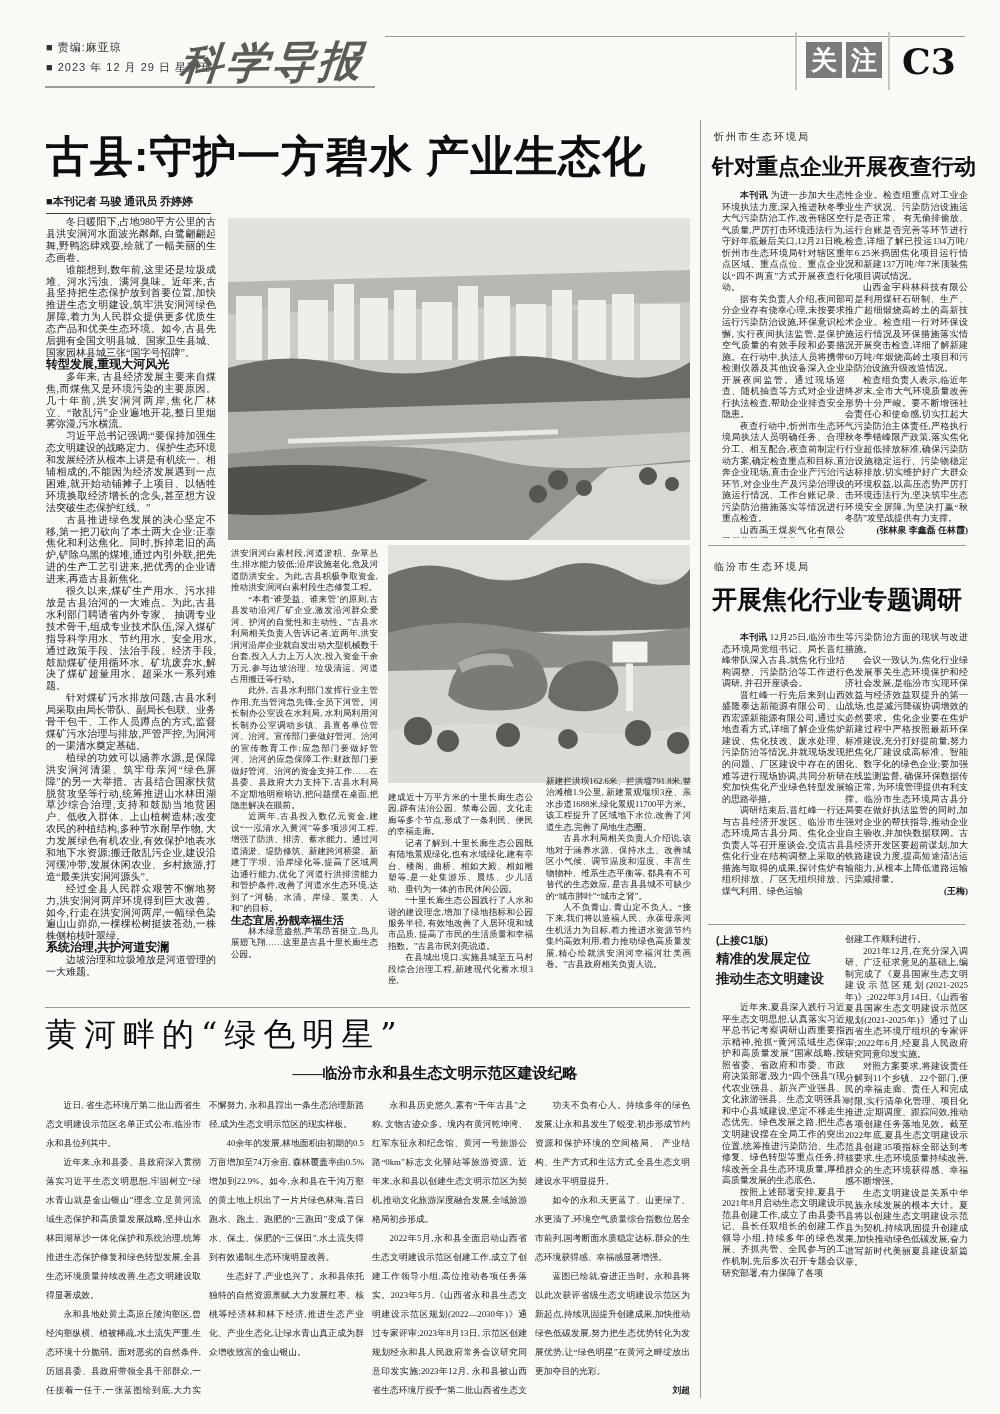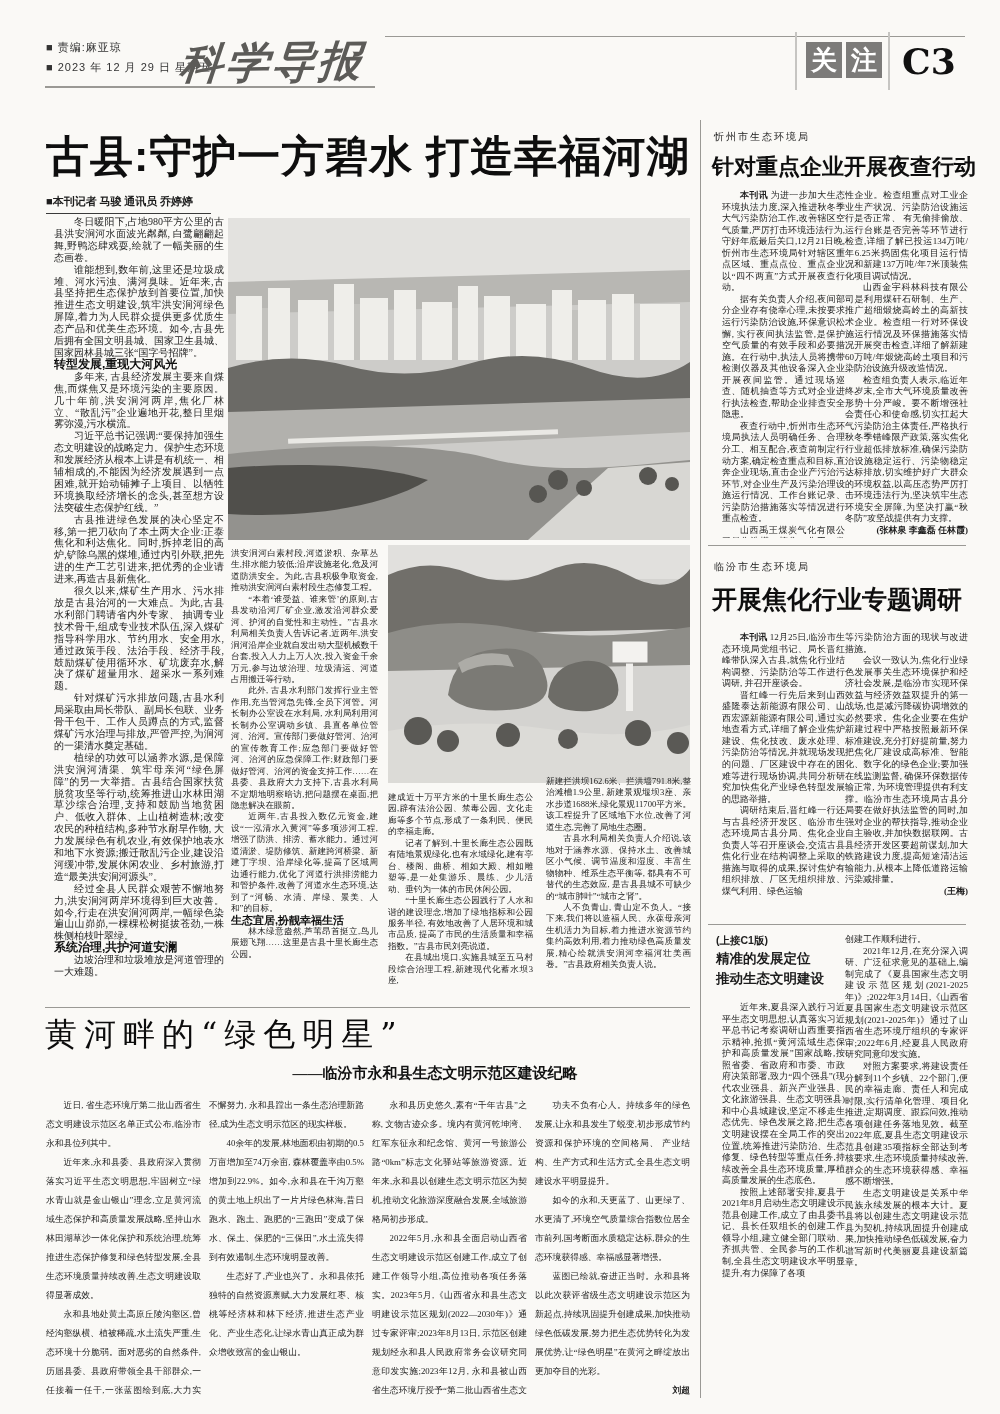--- a/index.html
+++ b/index.html
@@ -56,21 +56,21 @@
 
   <div class="vbar" style="left:795px;top:32px;height:58px"></div>
   <div class="abs" style="left:806px;top:42px">
     <span class="sec-box">关</span><span class="sec-box">注</span>
   </div>
   <div class="vbar" style="left:888px;top:32px;height:58px"></div>
   <div class="abs pageno" style="left:902px;top:40px">C3</div>
 
   <div class="rule" style="left:700px;top:120px;width:1px;height:1278px"></div>
 
-  <div class="abs mh headline-main" style="left:46px;top:128px;width:645px">古县:守护一方碧水  打造幸福河湖</div>
+  <div class="abs mh headline-main" style="left:46px;top:128px;width:645px">古县:守护一方碧水  产业生态化</div>
   <div class="abs byline" style="left:46px;top:194px;width:165px">■本刊记者  马骏  通讯员  乔婷婷</div>
 
   <div class="photo" style="left:228px;top:218px;width:462px;height:322px">
     <svg width="462" height="322" viewBox="0 0 462 322">
       <rect width="462" height="322" fill="#cdccc9"></rect>
       <rect width="462" height="64" fill="#e3e2df"></rect>
       <path d="M0,64 L462,52 L462,84 L0,96 Z" fill="#b8b7b3"></path>
       <g fill="#efeeea">
         <rect x="8" y="78" width="26" height="64"></rect>
           <rect x="40" y="70" width="22" height="72"></rect>
@@ -125,21 +125,21 @@
         <circle cx="30" cy="186" r="14"></circle>
           <circle cx="60" cy="196" r="11"></circle>
           <circle cx="120" cy="190" r="12"></circle>
         <circle cx="180" cy="194" r="10"></circle>
           <circle cx="250" cy="188" r="13"></circle>
           <circle cx="290" cy="198" r="11"></circle>
       </g>
     </svg>
   </div>
 
-  <div class="col c-main1" style="left:54px;top:216px;width:170px;height:788px">
+  <div class="col c-main1" style="left:46px;top:216px;width:170px;height:788px">
       <p class="blk p">冬日暖阳下,占地980平方公里的古县洪安涧河水面波光粼粼, 白鹭翩翩起舞,野鸭恣肆戏耍,绘就了一幅美丽的生态画卷。</p>
       <p class="blk p">谁能想到,数年前,这里还是垃圾成堆、河水污浊、满河臭味。近年来,古县坚持把生态保护放到首要位置,加快推进生态文明建设,筑牢洪安涧河绿色屏障,着力为人民群众提供更多优质生态产品和优美生态环境。如今,古县先后拥有全国文明县城、国家卫生县城、国家园林县城三张“国字号招牌”。</p>
       <h4 class="blk h">转型发展,重现大河风光</h4>
       <p class="blk p">多年来, 古县经济发展主要来自煤焦,而煤焦又是环境污染的主要原因。几十年前,洪安涧河两岸,焦化厂林立、“散乱污”企业遍地开花,整日里烟雾弥漫,污水横流。</p>
       <p class="blk p">习近平总书记强调:“要保持加强生态文明建设的战略定力。保护生态环境和发展经济从根本上讲是有机统一、相辅相成的,不能因为经济发展遇到一点困难,就开始动铺摊子上项目、以牺牲环境换取经济增长的念头,甚至想方设法突破生态保护红线。”</p>
       <p class="blk p">古县推进绿色发展的决心坚定不移,第一把刀砍向了本土两大企业:正泰焦化和利达焦化。同时,拆掉老旧的高炉,铲除乌黑的煤堆,通过内引外联,把先进的生产工艺引进来,把优秀的企业请进来,再造古县新焦化。</p>
       <p class="blk p">很久以来,煤矿生产用水、污水排放是古县治河的一大难点。为此,古县水利部门聘请省内外专家、 抽调专业技术骨干,组成专业技术队伍,深入煤矿指导科学用水、节约用水、安全用水,通过政策手段、法治手段、经济手段,鼓励煤矿使用循环水、矿坑废弃水,解决了煤矿超量用水、超采水一系列难题。</p>
       <p class="blk p">针对煤矿污水排放问题,古县水利局采取由局长带队、副局长包联、业务骨干包干、工作人员蹲点的方式,监督煤矿污水治理与排放,严管严控,为涧河的一渠清水奠定基础。</p>
       <p class="blk p">植绿的功效可以涵养水源,是保障洪安涧河清渠、筑牢母亲河“绿色屏障”的另一大举措。古县结合国家扶贫脱贫攻坚等行动,统筹推进山水林田湖草沙综合治理,支持和鼓励当地贫困户、低收入群体、上山植树造林;改变农民的种植结构,多种节水耐旱作物, 大力发展绿色有机农业,有效保护地表水和地下水资源;搬迁散乱污企业,建设沿河缓冲带,发展休闲农业、乡村旅游,打造“最美洪安涧河源头”。</p>
       <p class="blk p">经过全县人民群众艰苦不懈地努力,洪安涧河两岸环境得到巨大改善。如今,行走在洪安涧河两岸,一幅绿色染遍山山峁峁,一棵棵松树挺拔苍劲,一株株侧柏枝叶翠绿。</p>
@@ -198,21 +198,21 @@
 
   <div class="rule" style="left:708px;top:924px;width:258px;height:1px"></div>
 
   <div class="abs" style="left:716px;top:934px;width:126px">
     <div class="cont-tag">(上接C1版)</div>
     <div class="cont-sub">精准的发展定位</div>
     <div class="cont-sub">推动生态文明建设</div>
   </div>
   <div class="col c-side" style="left:722px;top:1002px;width:123px;height:394px">
       <p class="blk p">近年来,夏县深入践行习近平生态文明思想,认真落实习近平总书记考察调研山西重要指示精神,抢抓“黄河流域生态保护和高质量发展”国家战略,按照省委、省政府和市委、市政府决策部署,致力“四个强县”(现代农业强县、新兴产业强县、文化旅游强县、生态文明强县)和中心县城建设,坚定不移走生态优先、绿色发展之路,把生态文明建设摆在全局工作的突出位置,统筹推进污染防治、生态修复、绿色转型等重点任务,持续改善全县生态环境质量,厚植高质量发展的生态底色。</p>
-      <p class="blk p">按照上述部署安排,夏县于2021年8月启动生态文明建设示范县创建工作,成立了由县委书记、县长任双组长的创建工作领导小组,建立健全部门联动、齐抓共管、全民参与的工作机制,全县生态文明建设水平明显提升,有力保障了各项</p>
+      <p class="blk p">按照上述部署安排,夏县于2021年8月启动生态文明建设示范县创建工作,成立了由县委书记、县长任双组长的创建工作领导小组,持续多年的绿色发展、齐抓共管、全民参与的工作机制,先后多次召开专题会议研究部署,有力保障了各项</p>
     </div>
   <div class="col c-side" style="left:845px;top:934px;width:123px;height:462px">
       <p class="blk pc">创建工作顺利进行。</p>
       <p class="blk p">2021年12月,在充分深入调研、广泛征求意见的基础上,编制完成了《夏县国家生态文明建设示范区规划(2021-2025年)》;2022年3月14日,《山西省夏县国家生态文明建设示范区规划(2021-2025年)》通过了山西省生态环境厅组织的专家评审;2022年6月,经夏县人民政府研究同意印发实施。</p>
       <p class="blk p">对照方案要求,将建设责任分解到11个乡镇、22个部门,便民的幸福走廊、责任人和完成时限,实行清单化管理、项目化推进,定期调度、跟踪问效,推动各项创建任务落地见效。截至2022年底,夏县生态文明建设示范县创建35项指标全部达到考核要求,生态环境质量持续改善,群众的生态环境获得感、幸福感不断增强。</p>
       <p class="blk p">生态文明建设是关系中华民族永续发展的根本大计。夏县将以创建生态文明建设示范县为契机,持续巩固提升创建成果,加快推动绿色低碳发展,奋力谱写新时代美丽夏县建设新篇章。</p>
     </div>
 
   <div class="rule" style="left:45px;top:1007px;width:645px;height:1px"></div>
   <div class="abs bot-headline" style="left:45px;top:1013px;width:600px">黄河畔的“绿色明星”</div>

